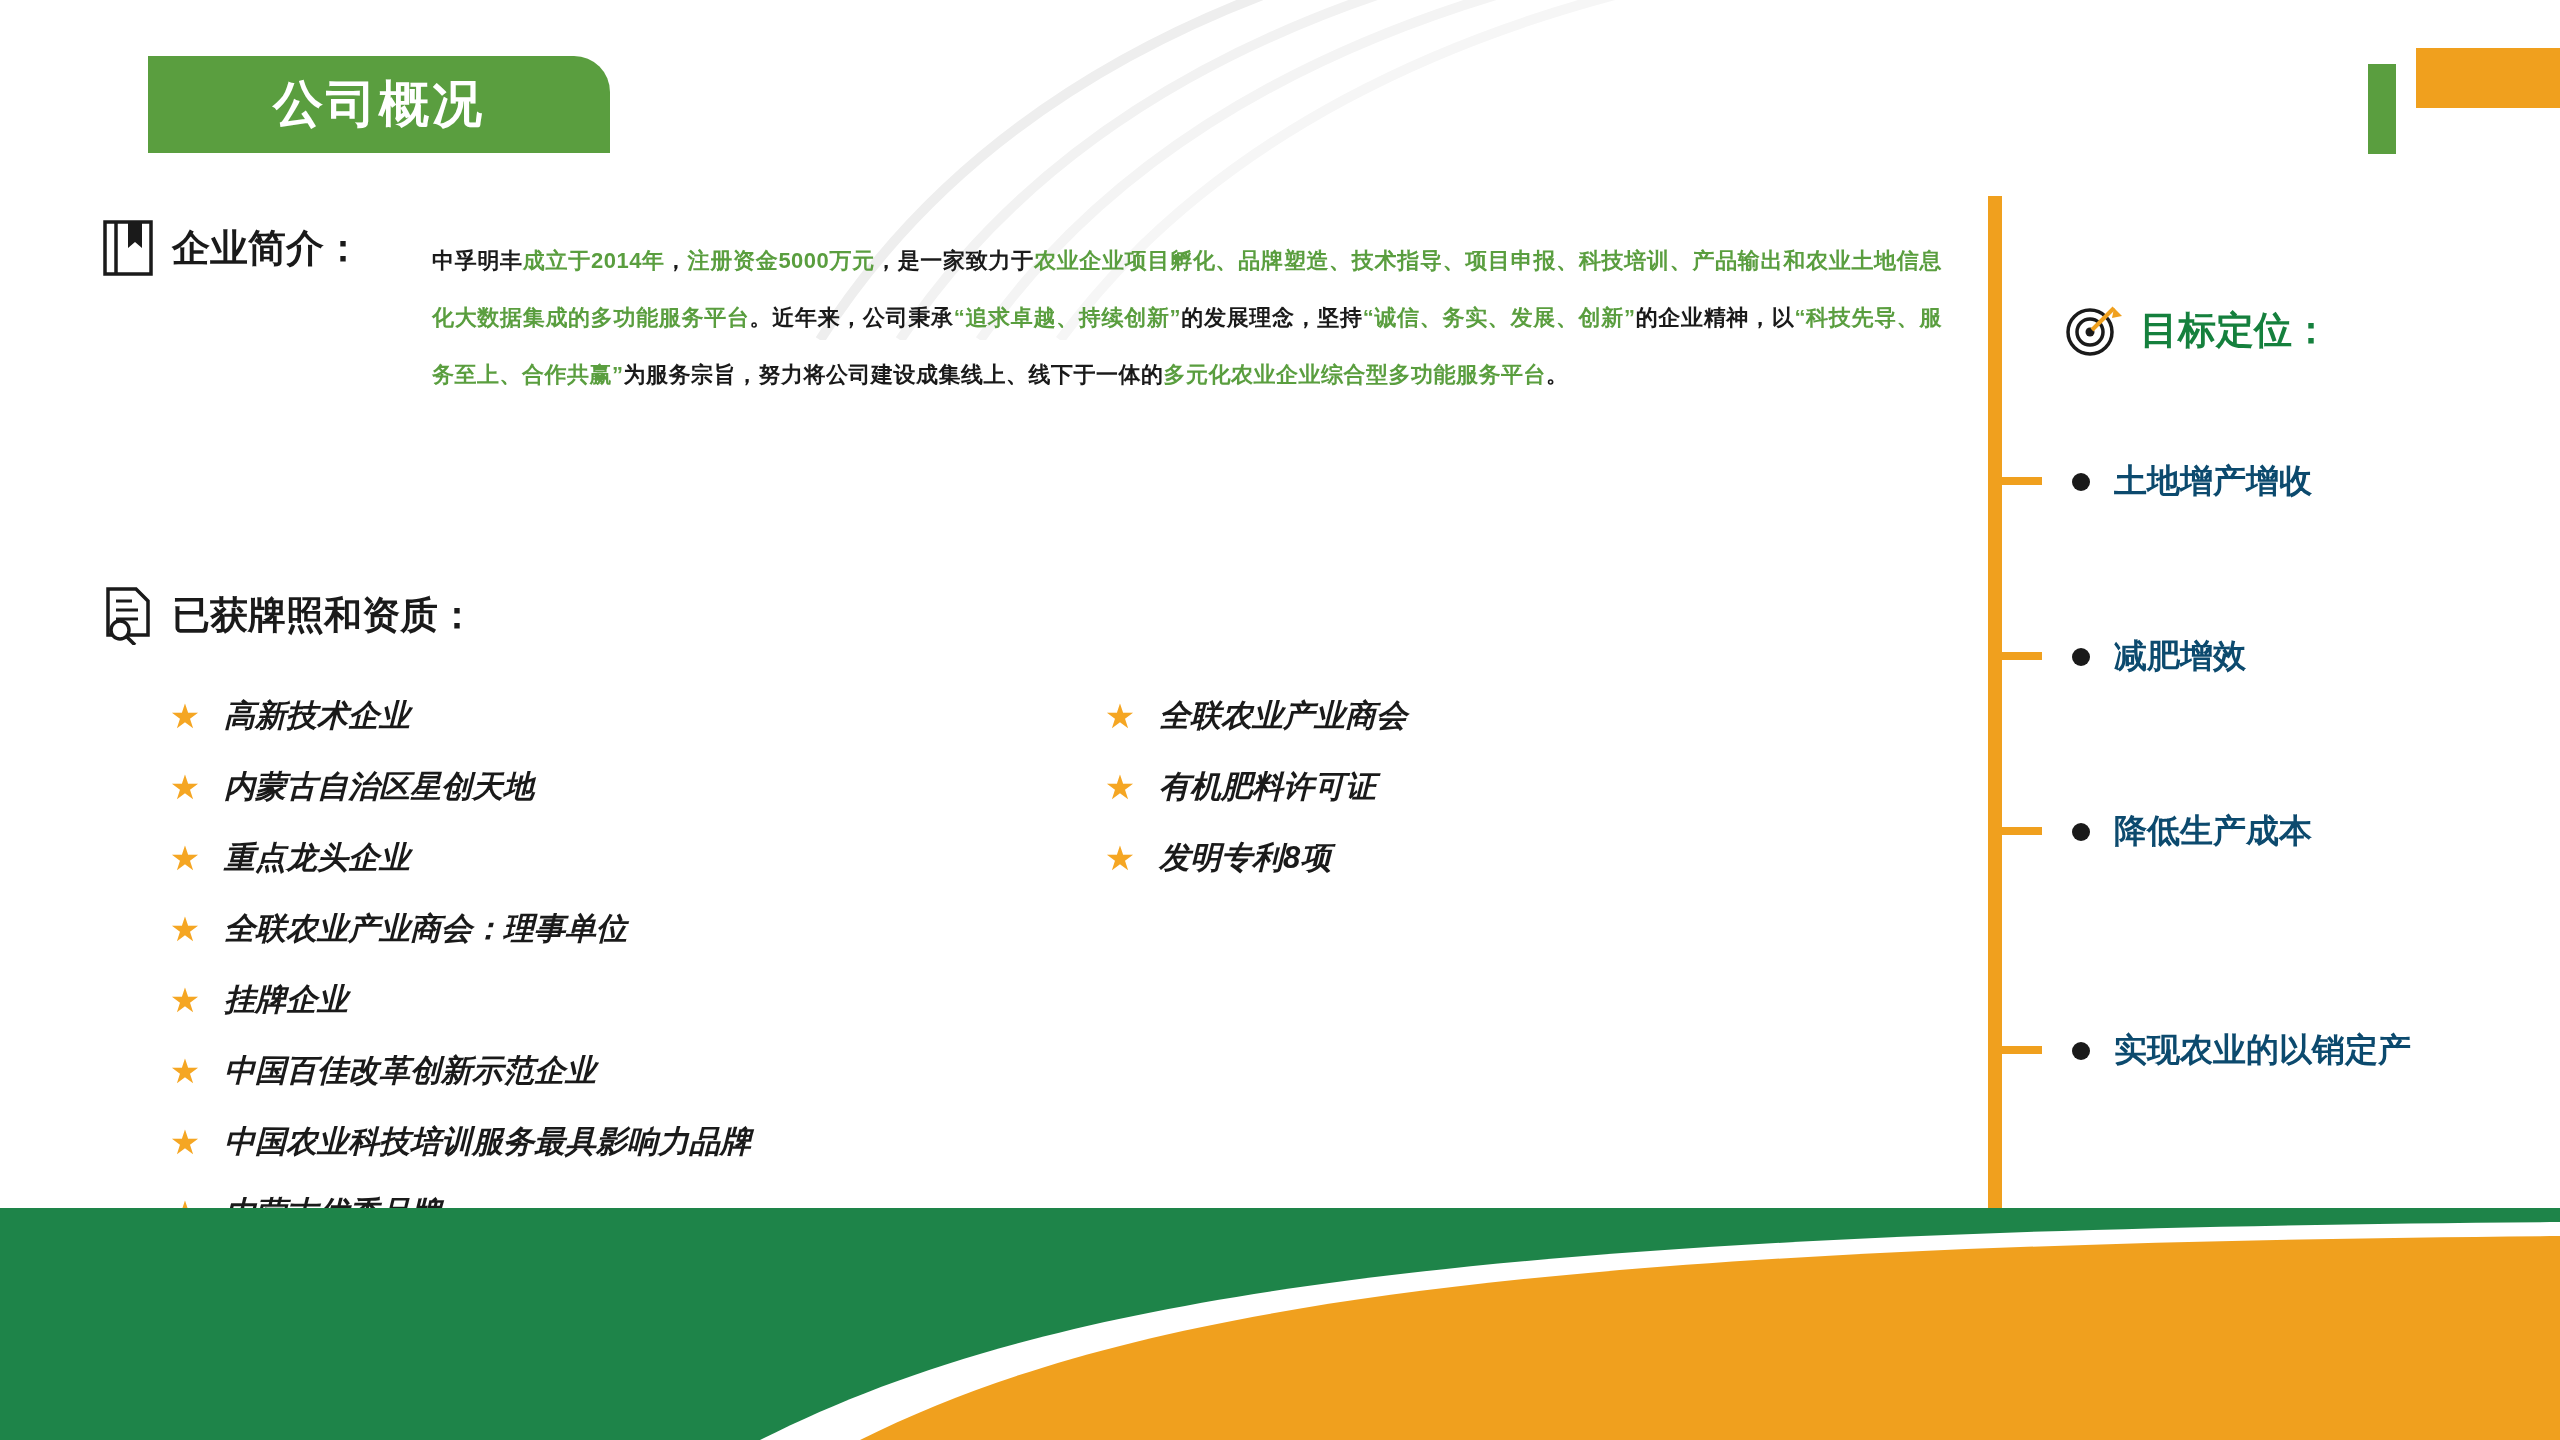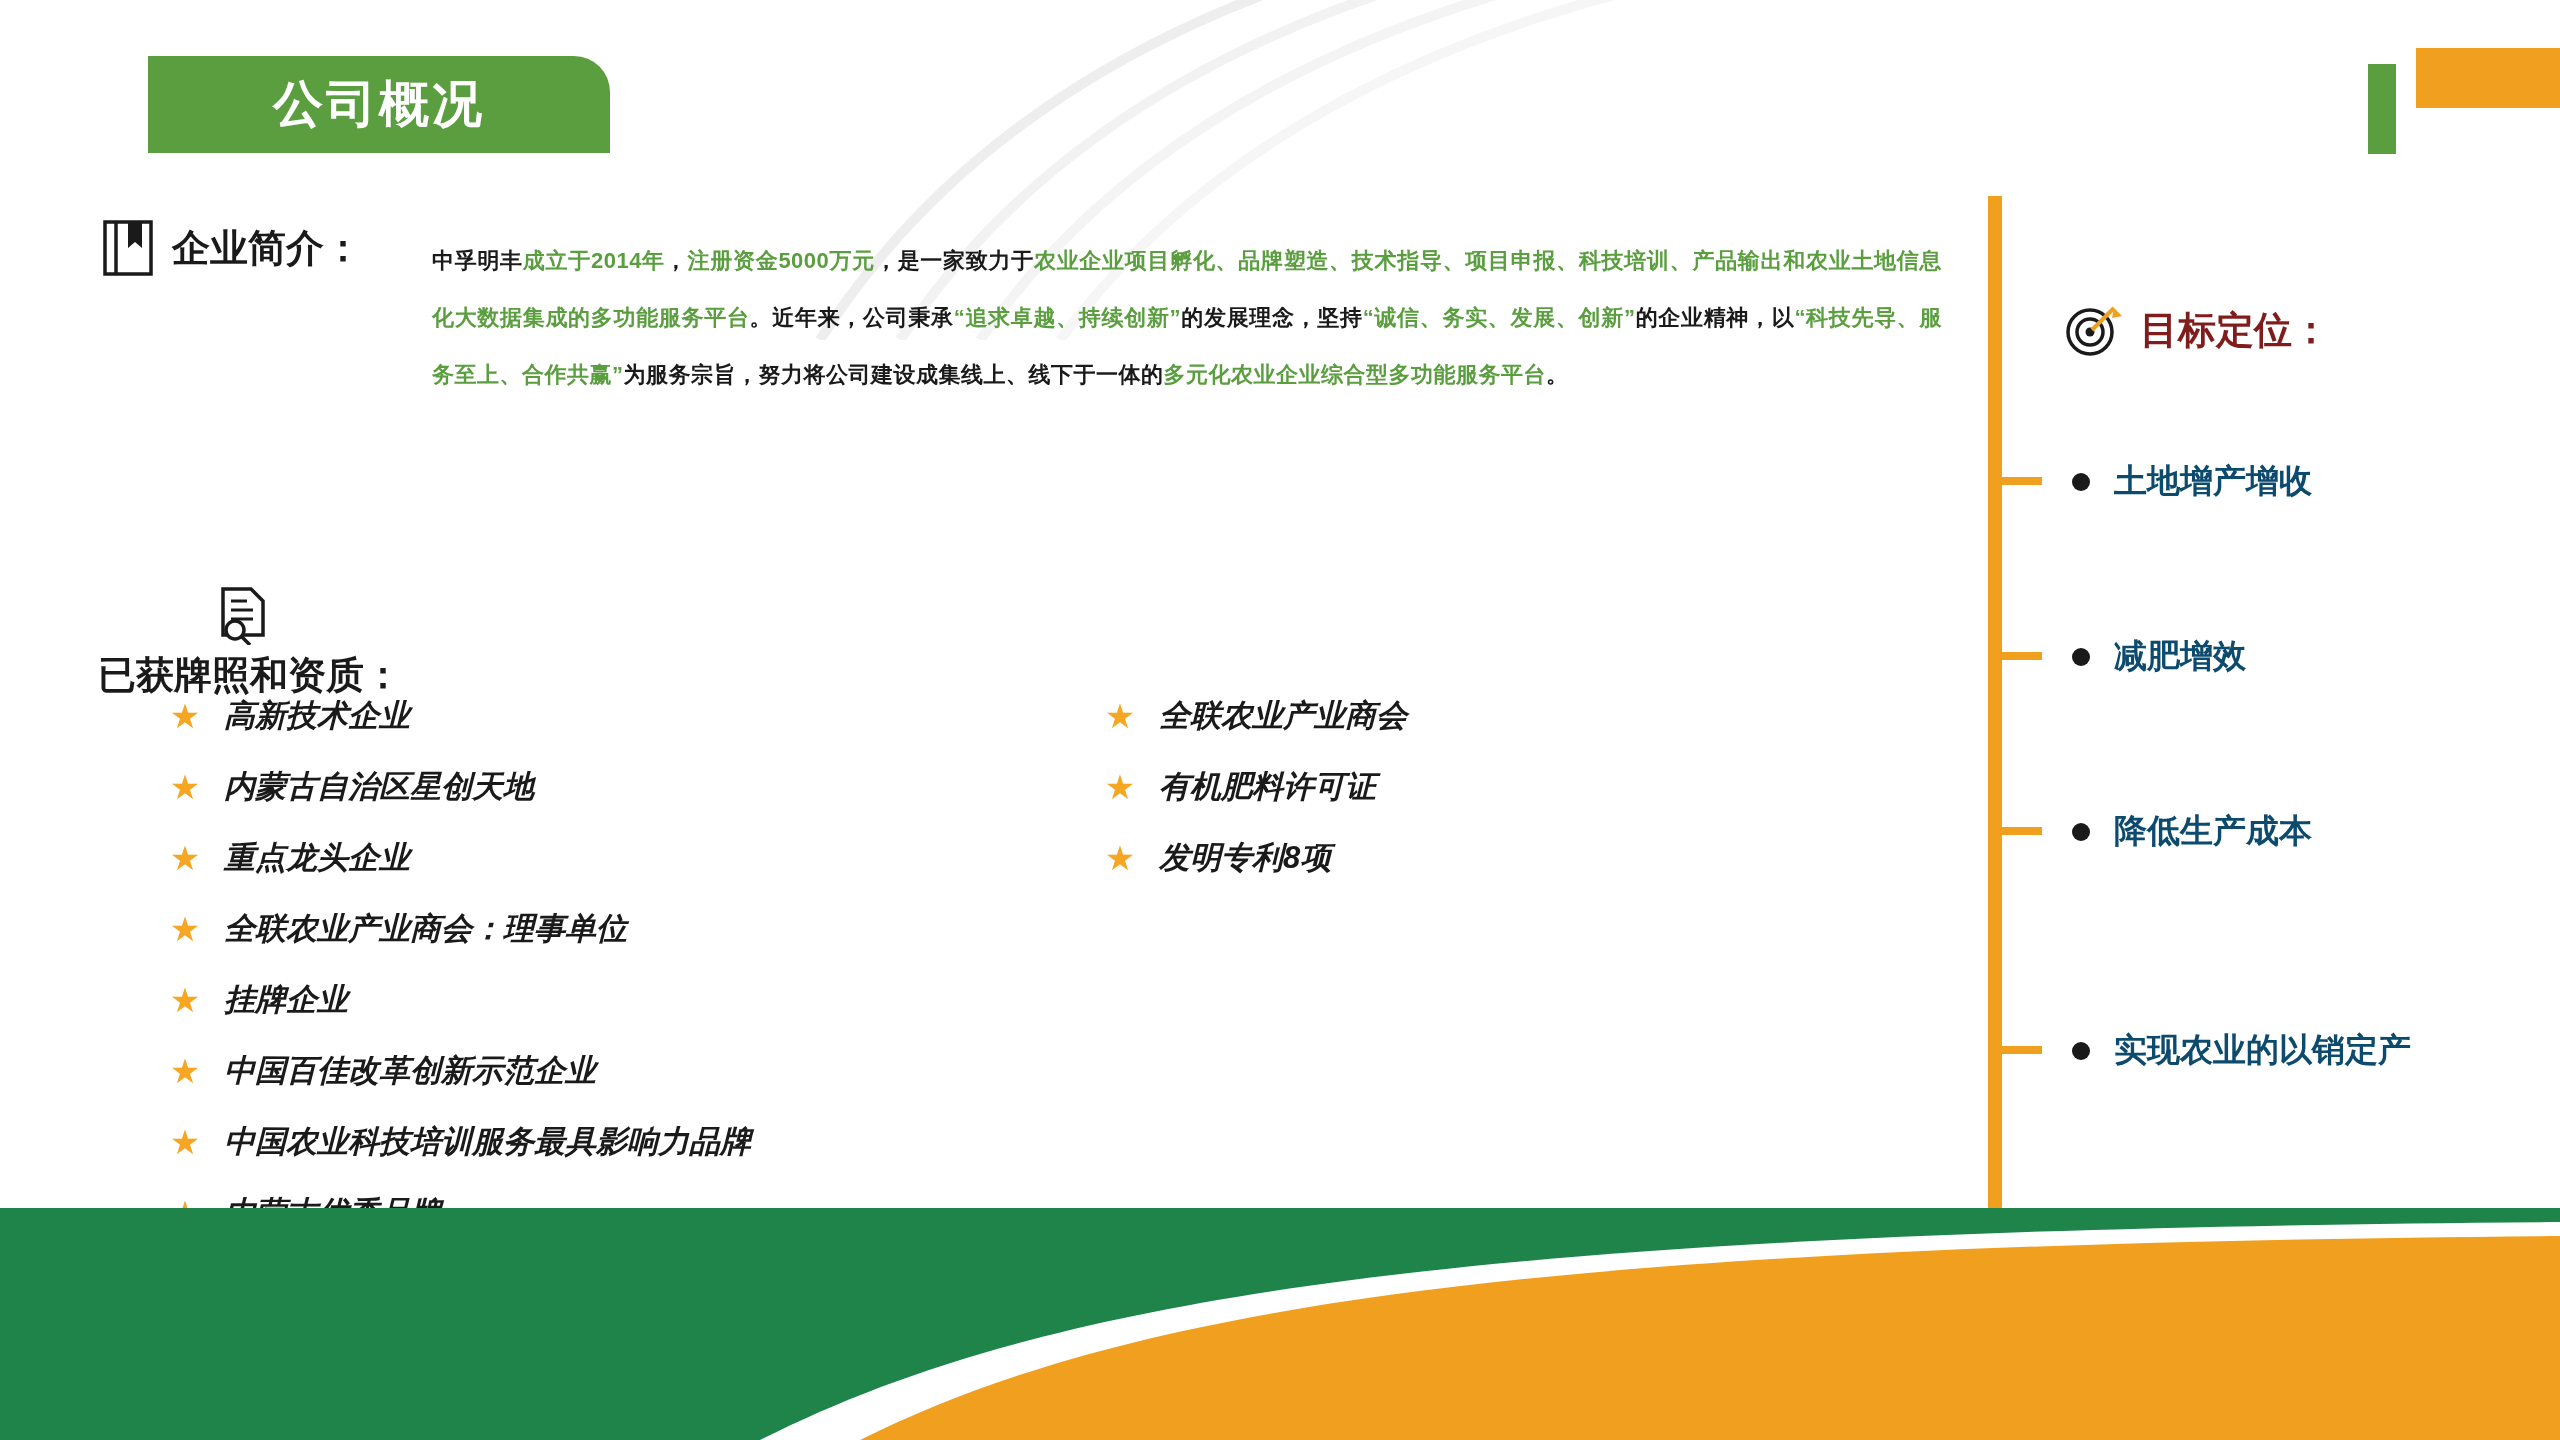--- a/index.html
+++ b/index.html
@@ -97,21 +97,21 @@
     font-size: 22px;
     font-weight: bold;
     line-height: 57px;
     color: #1a1a1a;
     text-align: justify;
     letter-spacing: 0.5px;
   }
   .intro-body .hl { color: #5a9e3f; }
 
   
-  #cred-head { left: 98px; top: 585px; flex-direction: column; }
+  #cred-head { left: 98px; top: 585px; }
 
   .cred-cols {
     position: absolute;
     left: 168px;
     top: 680px;
     width: 1460px;
   }
   .cred-col {
     position: absolute;
     top: 0;
@@ -164,21 +164,21 @@
     position: absolute;
     left: 2062px;
     top: 300px;
     display: flex;
     align-items: center;
   }
   .goal-head .sec-icon { margin-right: 18px; }
   .goal-title {
     font-size: 38px;
     font-weight: bold;
-    color: #7f1d1d;
+    color: #15803d;
     white-space: nowrap;
   }
   .goal-item {
     position: absolute;
     left: 1988px;
     display: flex;
     align-items: flex-start;
   }
   .goal-tick {
     width: 54px;

